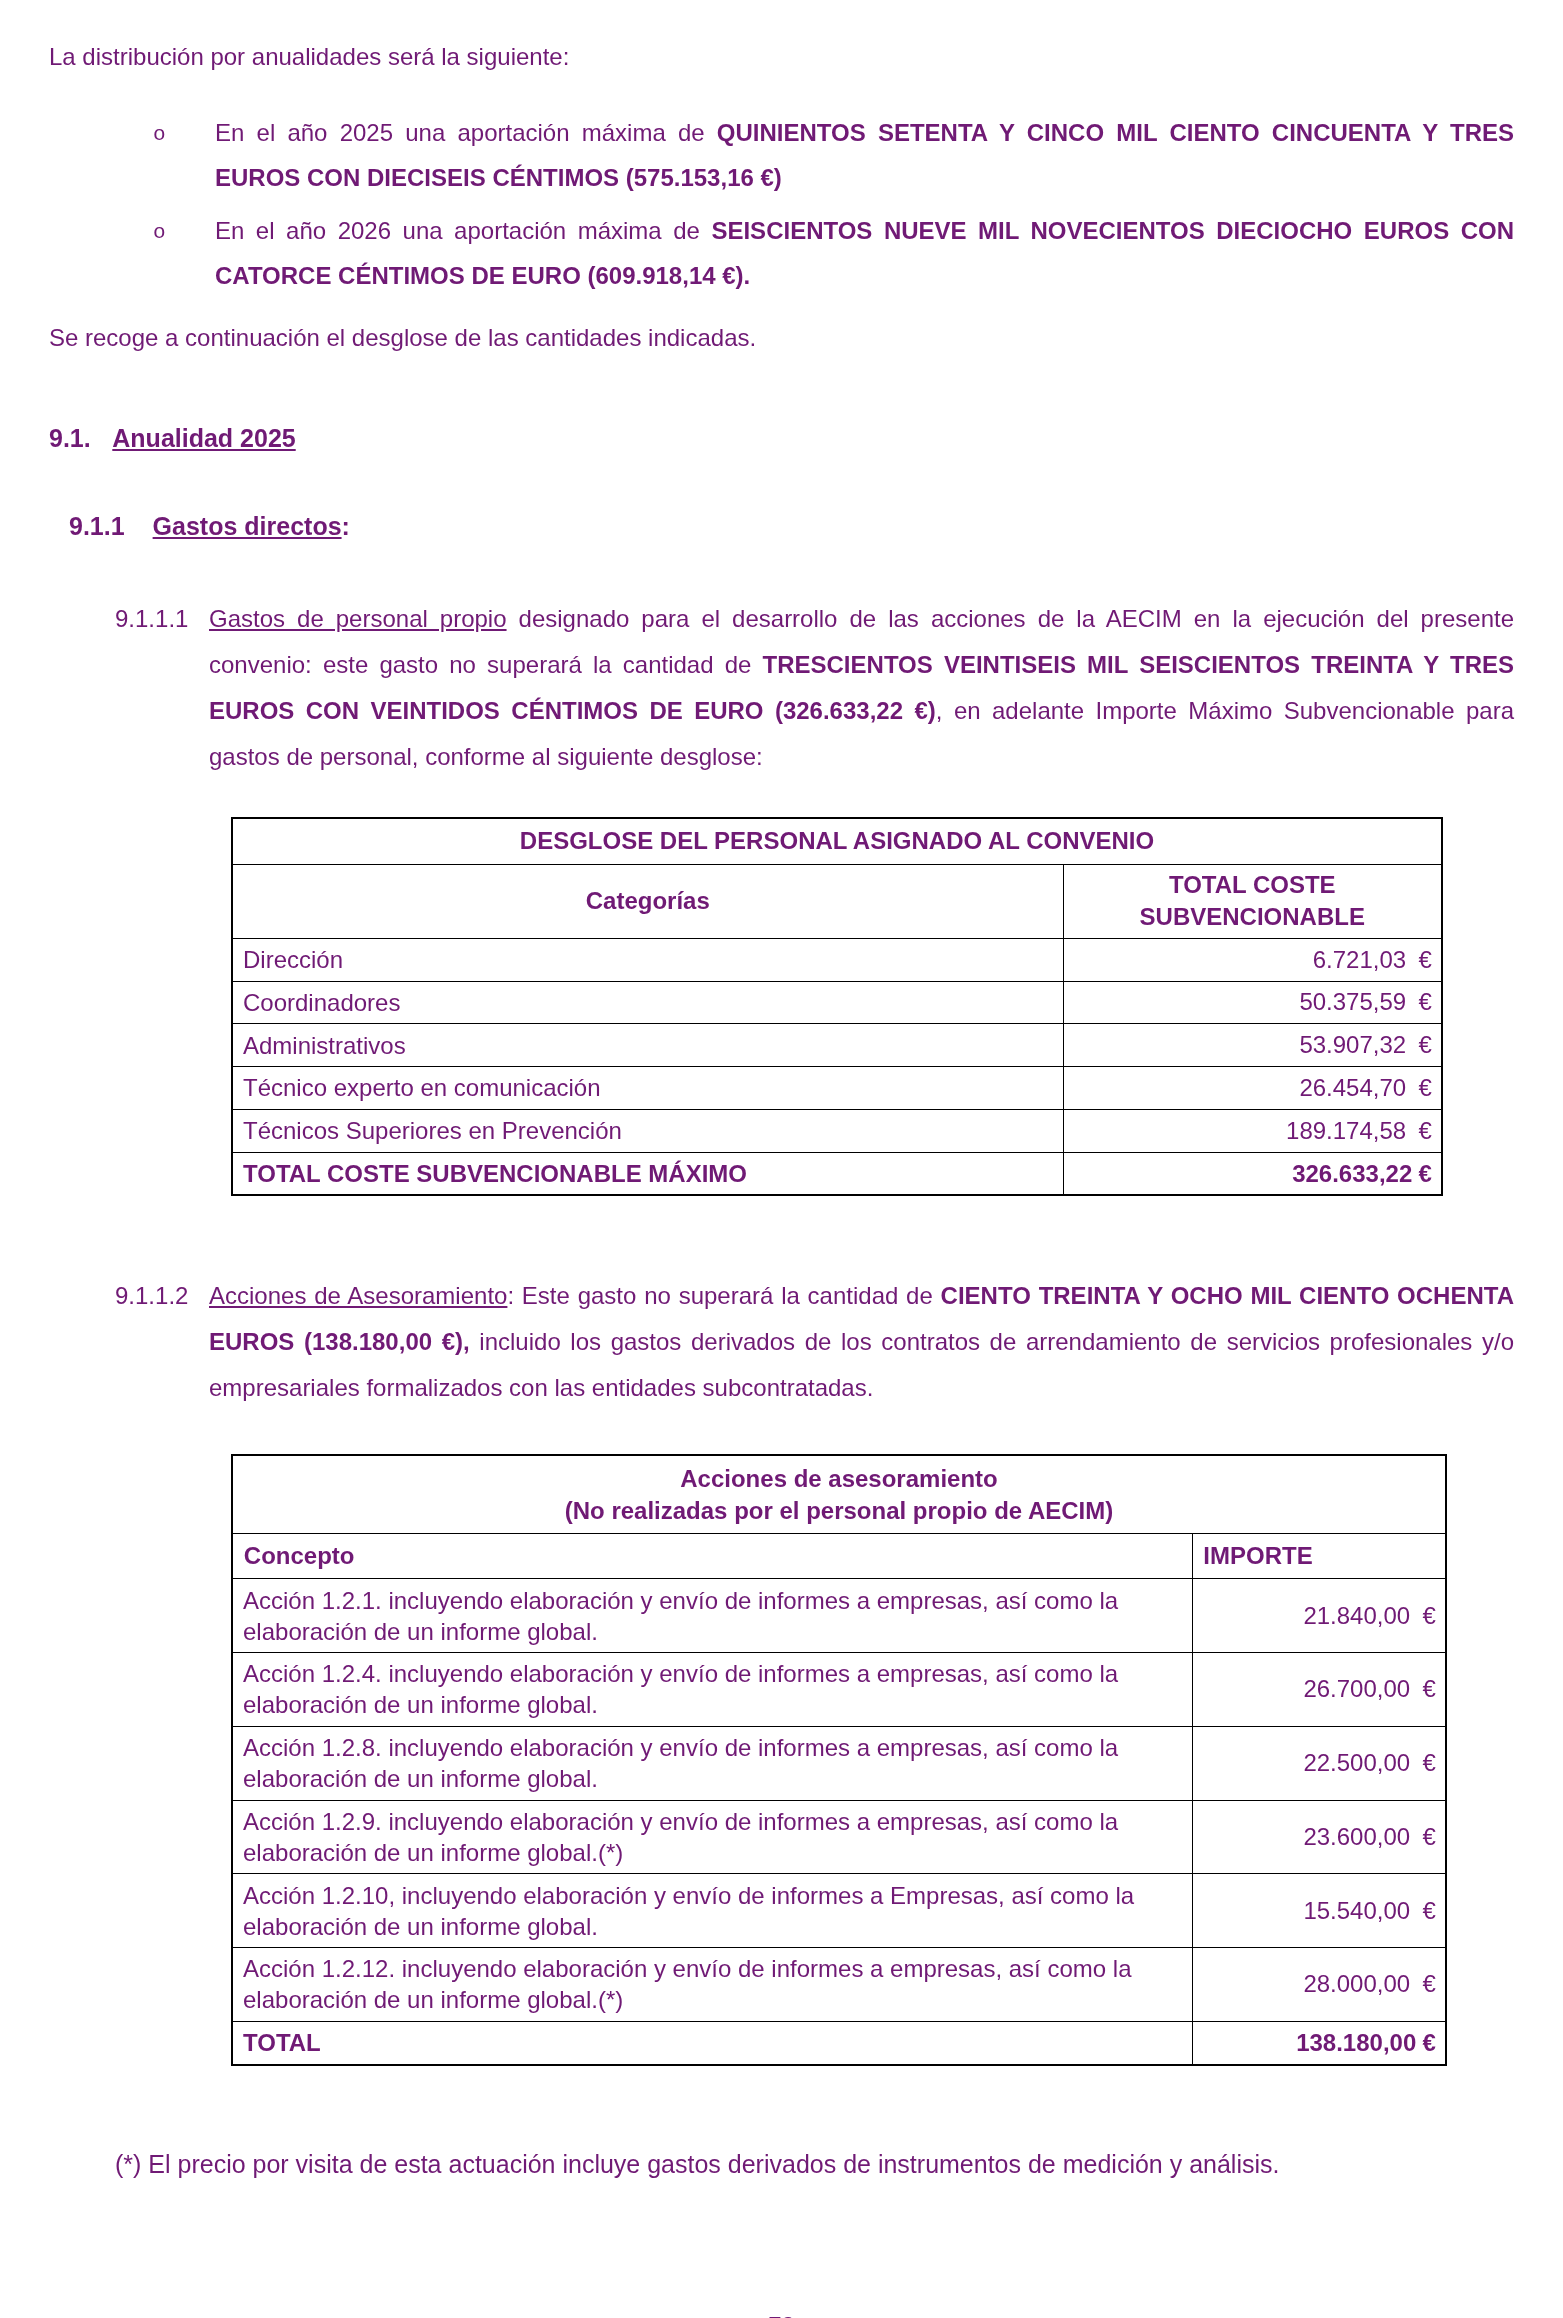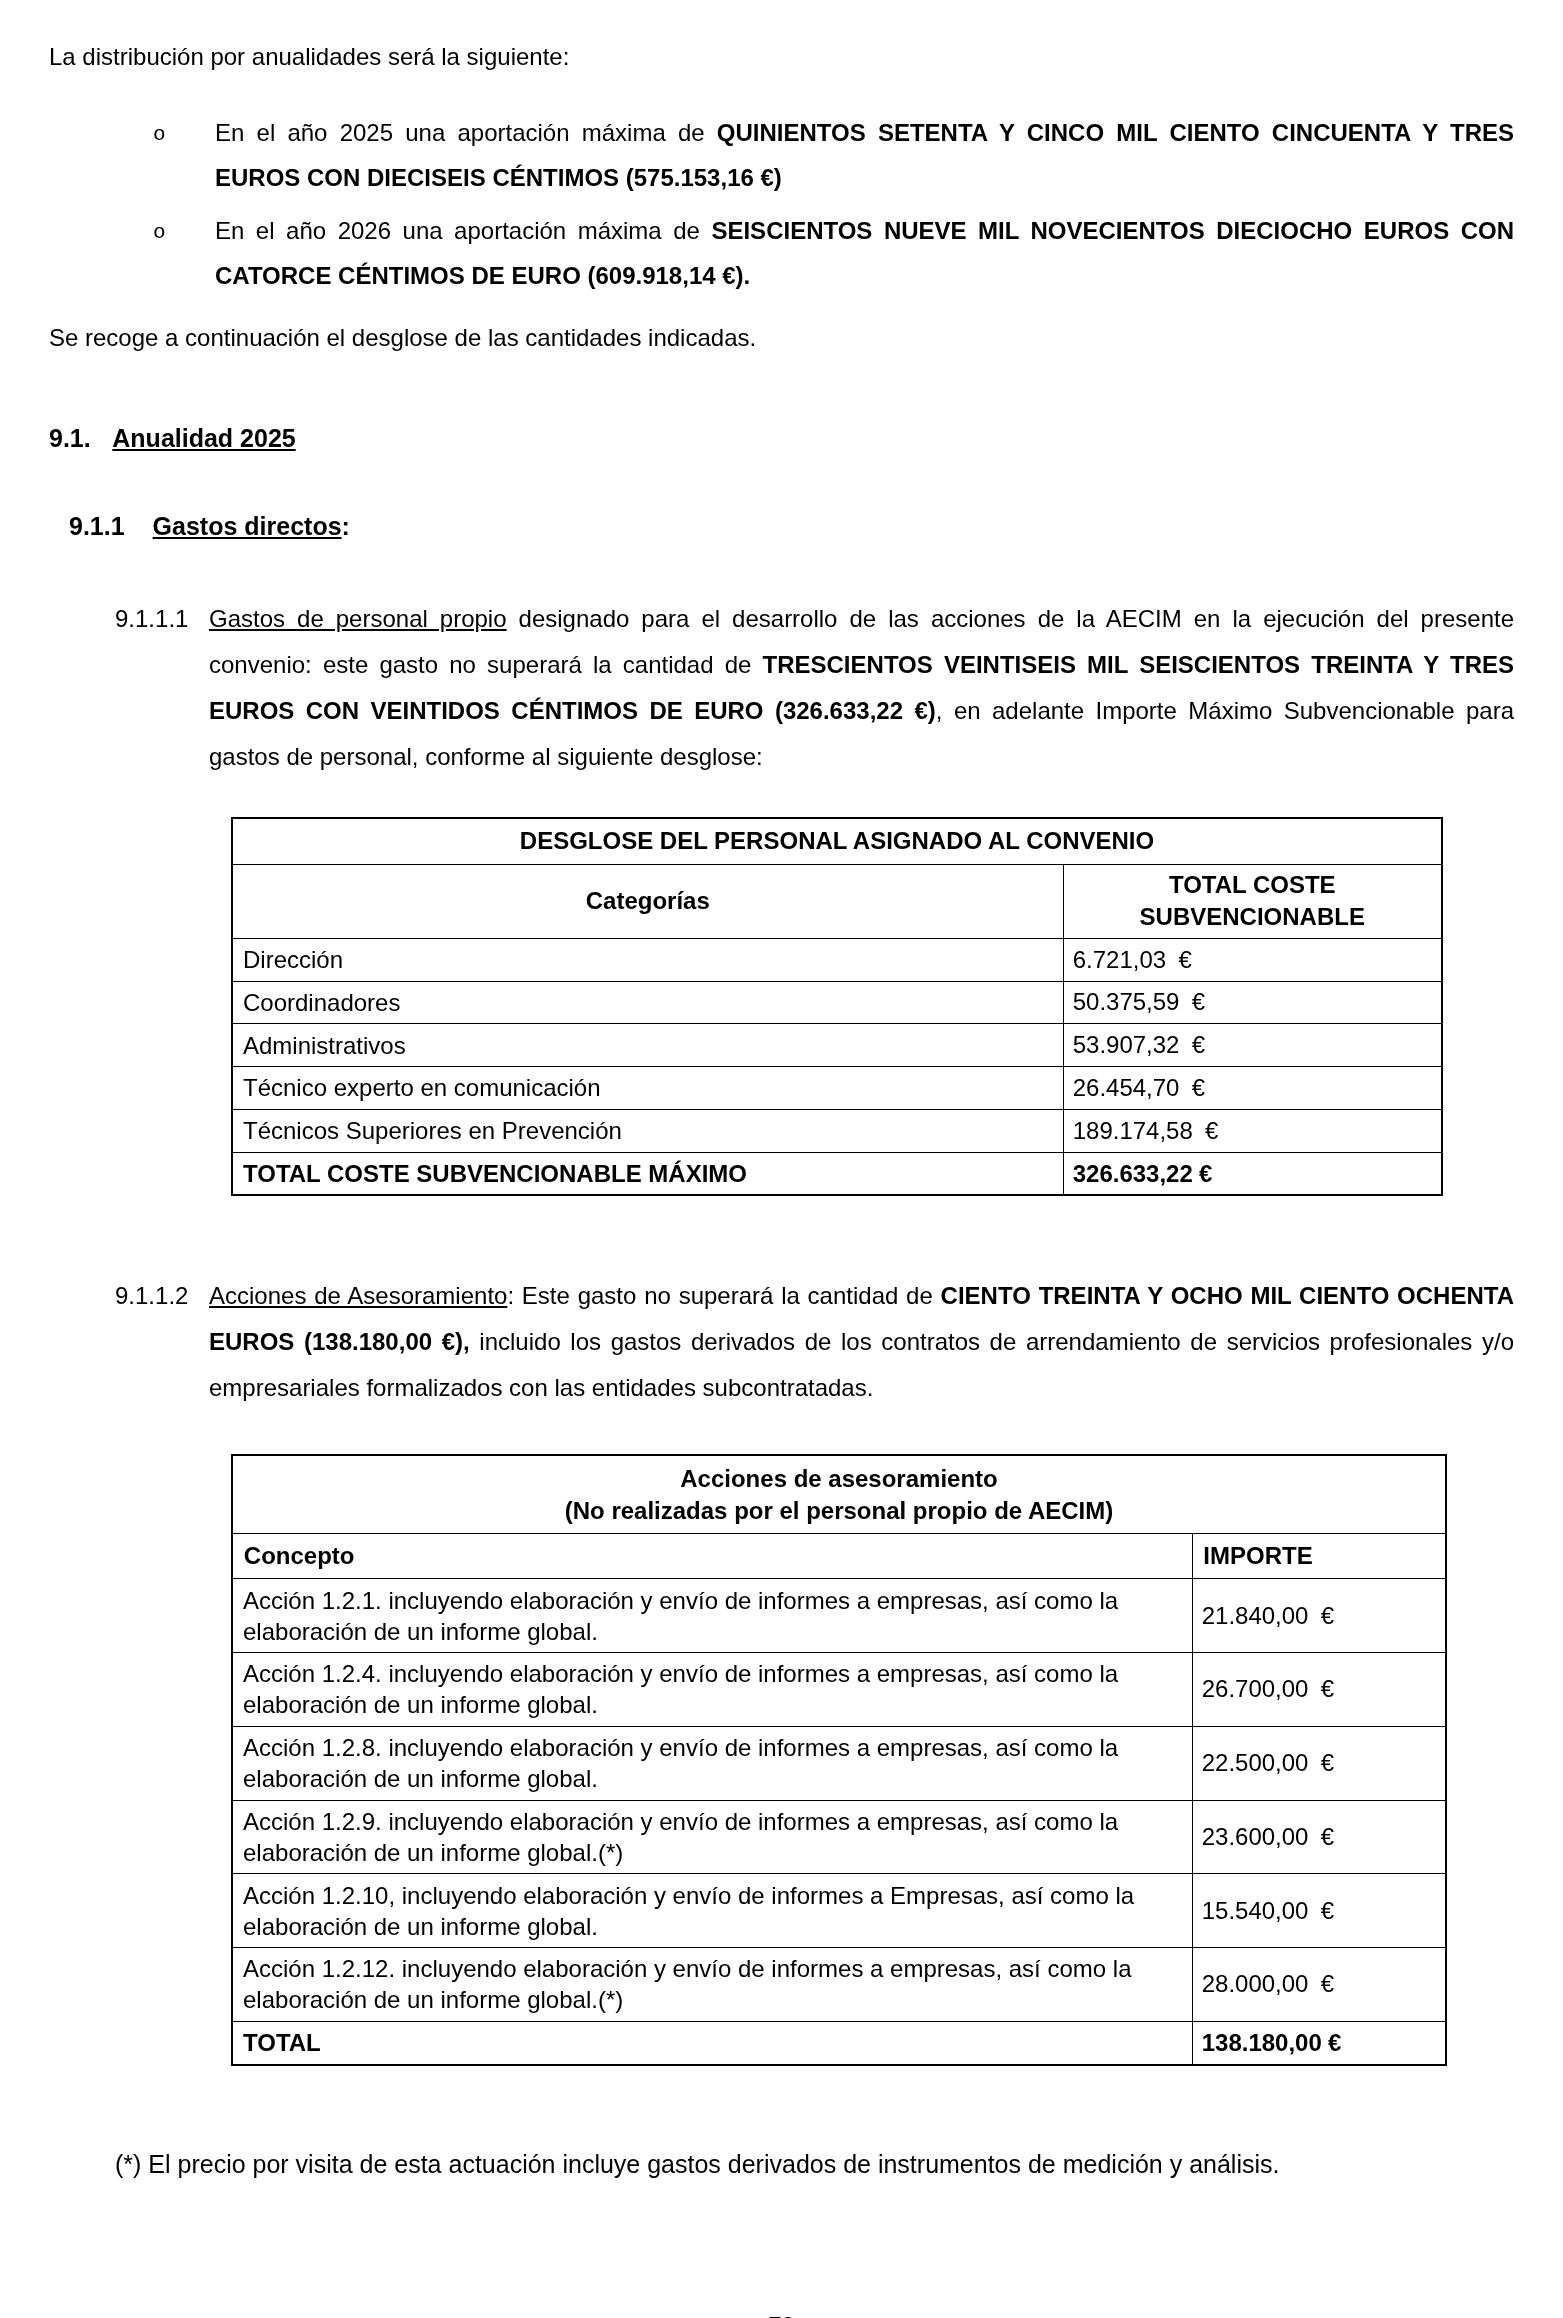--- a/index.html
+++ b/index.html
@@ -1,20 +1,20 @@
 <!DOCTYPE html>
 <html lang="es" style="font-size:12.3px"><head>
 <meta charset="utf-8">
 <style>
   * { margin:0; padding:0; box-sizing:border-box; }
   html, body { background:#ffffff; }
   .page {
     position:relative;
     width:1563px; height:2319px;
-    background:#ffffff; color:#000000;
+    background:#ffffff; color:#701a75;
     font-family:"Liberation Sans","DejaVu Sans",sans-serif;
     font-size:24px;
     padding:35px 49px 0 49px;
     overflow:hidden;
   }
   .b { font-weight:700; }
   .u { text-decoration:underline;text-align:right; }
 
   .para { line-height:43px; }
   .bullet-list { margin-top:32px; }
@@ -38,21 +38,21 @@
   .doc-table td { border:1.5px solid #000; vertical-align:middle; }
   .t1 { width:1212px; margin-top:37px; }
   .t2 { width:1216px; margin-top:43px; }
 
   .title-cell { font-weight:700; text-align:center; padding:6.2px 7.7px; line-height:32px; }
   .hdr { font-weight:700; }
   .t1 .hdr { text-align:center; padding:4.6px 31px; line-height:32px; vertical-align:middle; }
   .t2 .hdr { text-align:left; padding:6.2px 10.8px; line-height:32px; }
 
   .cell-label { padding:5.4px 10px; line-height:31px;margin-left:8px; }
-  .cell-value { text-align:left; padding:5.4px 9.2px; white-space:nowrap; }
+  .cell-value { text-align:right; padding:5.4px 9.2px; white-space:nowrap; }
   .amt { display:inline-block; }
   .cur { display:inline-block; margin-left:12.3px; }
   .total-row td { font-weight:700; }
   .total-row .cur { margin-left:6.2px; }
 
   .footnote { margin-top:83px; margin-left:66px; font-size:25px; line-height:31px; }
 
   .page-number {
     position:absolute; bottom:0; left:0; right:0;
     height:9.2px; overflow:hidden;

